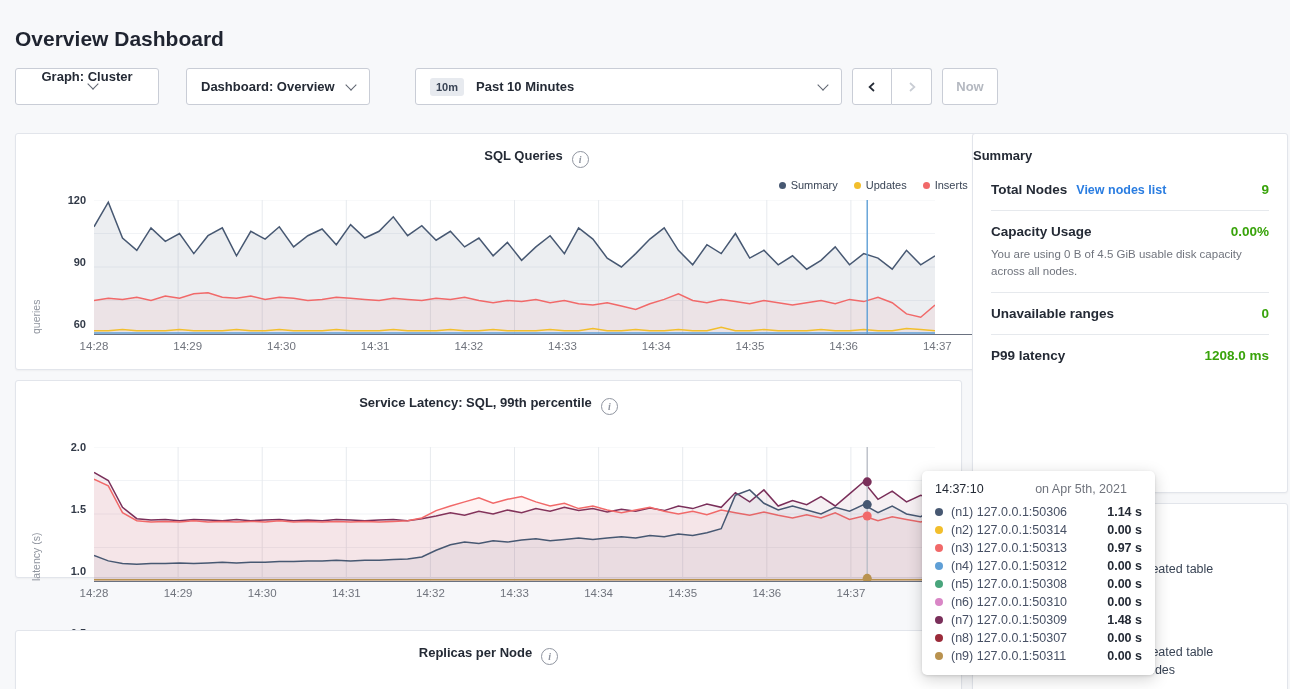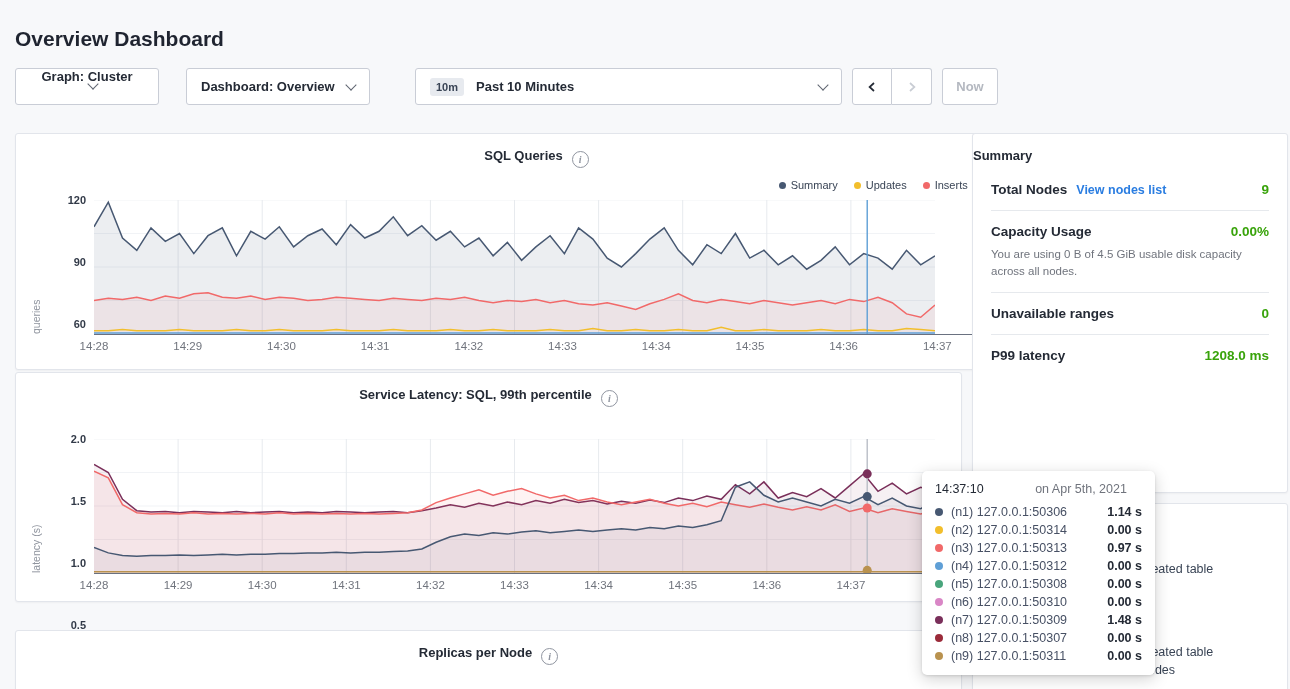--- a/index.html
+++ b/index.html
@@ -20,21 +20,21 @@
   .time-badge{background:#e7eaef;border-radius:3px;font-size:11px;font-weight:700;color:#394455;padding:3px 6px;margin-right:12px;}
   .nav-group{display:flex;margin-right:10px;}
   .nav-btn{width:40px;justify-content:center;padding:0;}
   .nav-btn.prev{border-radius:3px 0 0 3px;}
   .nav-btn.next{border-radius:0 3px 3px 0;border-left:none;}
   .now-btn{width:56px;justify-content:center;color:#b4b8c0;font-weight:700;}
 
   
   .panel{position:absolute;background:#fff;border:1px solid #e2e5eb;border-radius:3px;box-shadow:0 1px 2px rgba(0,0,0,0.04);box-sizing:border-box;}
   .sql-panel{left:15px;top:133px;width:1043px;height:237px;}
-  .lat-panel{left:15px;top:372px;width:947px;height:230px;}
+  .lat-panel{left:15px;top:380px;width:947px;height:198px;}
   .rep-panel{left:15px;top:630px;width:947px;height:120px;}
   .sum-panel{left:972px;top:133px;width:316px;height:360px;}
   .ev-panel{left:972px;top:503px;width:316px;height:230px;}
 
   .chart-title{text-align:center;padding-top:14px;font-size:13px;font-weight:700;color:#242a35;}
   .info-icon{display:inline-flex;align-items:center;justify-content:center;width:15px;height:15px;border:1.4px solid #9095a0;border-radius:50%;color:#9095a0;font-size:10px;font-style:italic;font-family:"Liberation Serif",serif;margin-left:9px;vertical-align:-3px;cursor:pointer;}
 
   .legend{position:absolute;top:45px;right:24px;display:flex;gap:16px;}
   .lg-item{display:flex;align-items:center;font-size:11px;color:#394455;cursor:pointer;}
   .lg-dot{width:7px;height:7px;border-radius:50%;margin-right:5px;}

